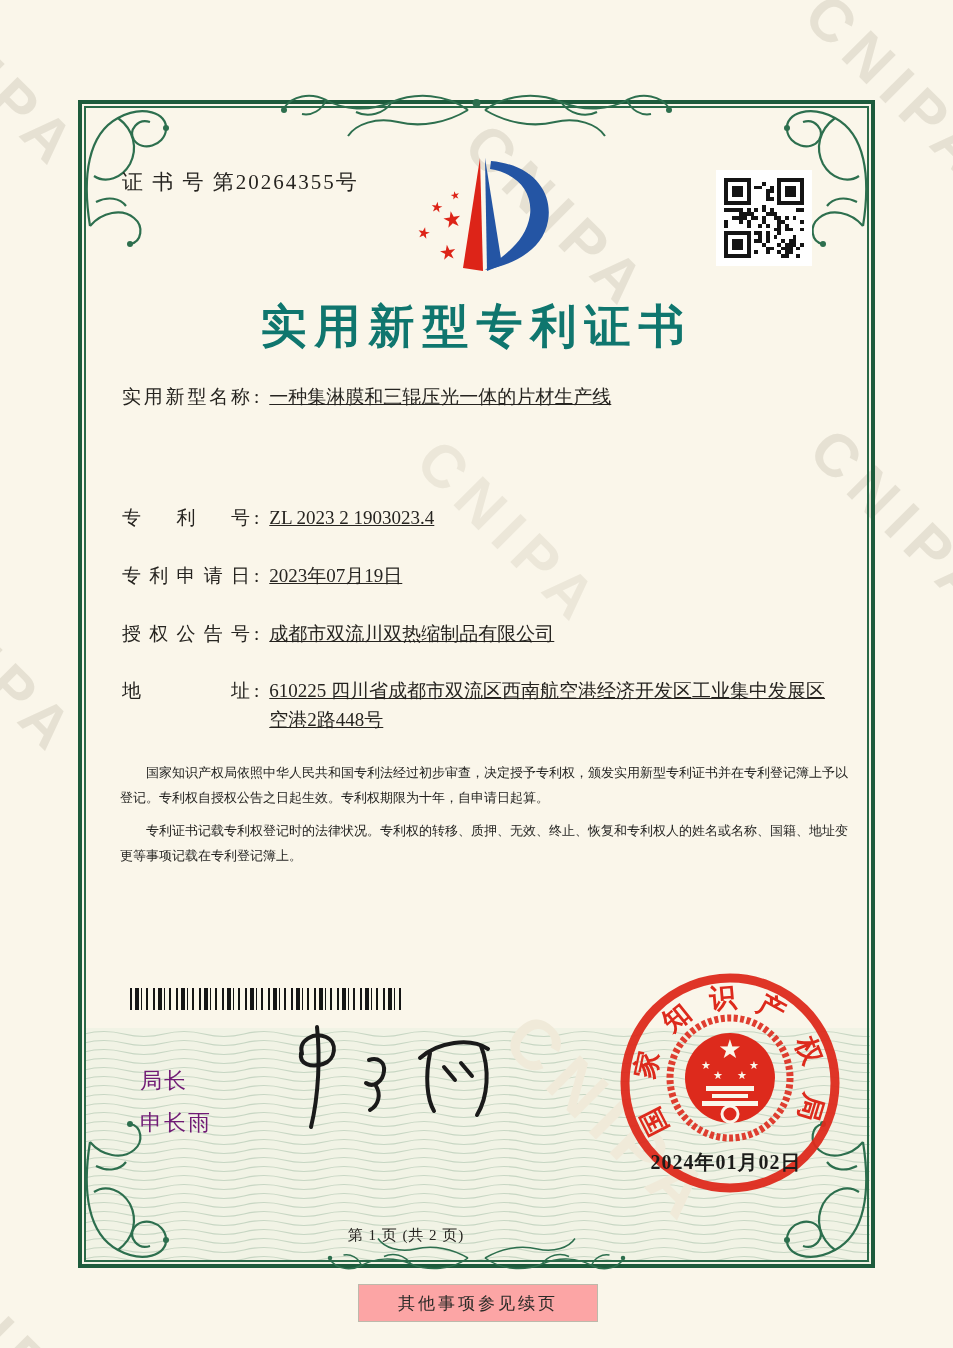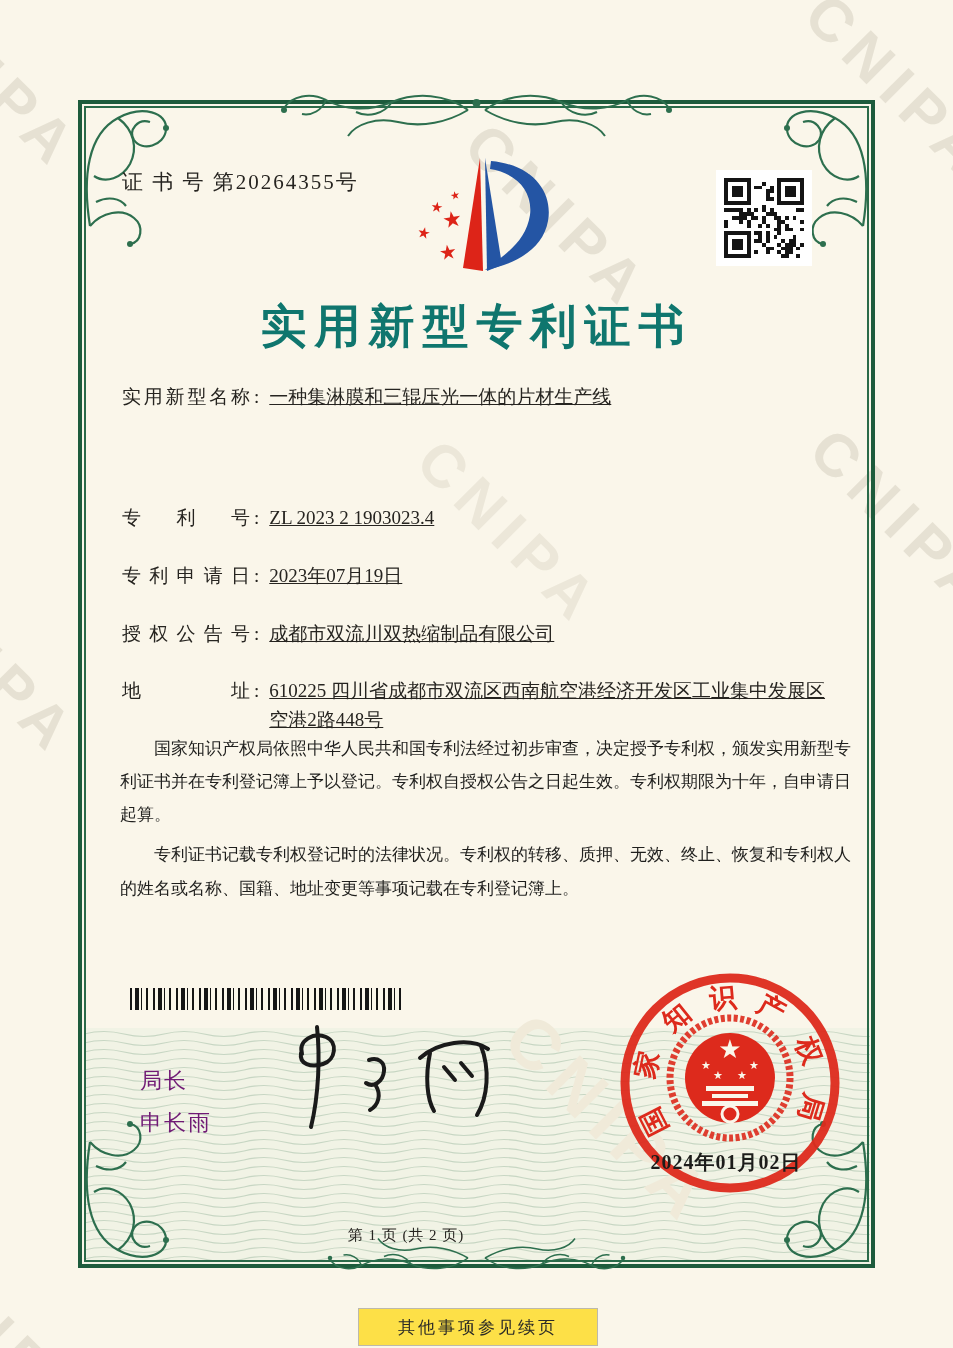--- a/index.html
+++ b/index.html
@@ -33,36 +33,36 @@
   .qr-box svg{position:absolute;left:8px;top:8px;}
   .title{
     position:absolute;left:0;top:296px;width:953px;text-align:center;z-index:4;
     font-size:46px;font-weight:bold;letter-spacing:8px;color:#0f766e;
   }
   .field-row{position:absolute;left:122px;width:740px;z-index:4;font-size:19px;line-height:1.55;}
   .flabel{display:inline-block;width:128px;text-align:justify;text-align-last:justify;vertical-align:top;}
   .fcolon{display:inline-block;margin:0 10px 0 4px;vertical-align:top;}
   .fvalue{display:inline-block;max-width:566px;vertical-align:top;text-decoration:underline;}
   .g2{position:absolute;left:358px;top:0;}
-  .paras{position:absolute;left:120px;top:732px;width:736px;z-index:4;font-size:17px;line-height:1.95;color:#1f1f1d;}
+  .paras{position:absolute;left:120px;top:760px;width:736px;z-index:4;font-size:13px;line-height:1.95;color:#1f1f1d;}
   .paras p{margin:0 0 7px 0;text-indent:2em;}
   .barcode{
     position:absolute;left:130px;top:988px;width:272px;height:22px;z-index:4;
     background:
       repeating-linear-gradient(90deg,#151515 0 2px,rgba(0,0,0,0) 2px 5px,#151515 5px 9px,rgba(0,0,0,0) 9px 11px,#151515 11px 12px,rgba(0,0,0,0) 12px 16px,#151515 16px 18px,rgba(0,0,0,0) 18px 23px);
   }
   .director{position:absolute;left:140px;z-index:4;font-family:"Liberation Sans",sans-serif;font-size:22px;color:#701a75;letter-spacing:2px;}
   .sig{position:absolute;left:272px;top:1022px;z-index:5;}
   .seal{position:absolute;left:618px;top:966px;z-index:5;}
   .page-info{position:absolute;left:0;top:1226px;width:812px;text-align:center;z-index:4;font-size:15px;letter-spacing:1px;}
   .cont-box{
     position:absolute;left:358px;top:1284px;width:238px;height:36px;z-index:4;
-    background:#fde047;border:1px solid #bdb9ab;
+    background:#fca5a5;border:1px solid #bdb9ab;
     display:flex;align-items:center;justify-content:center;
-    font-size:17px;letter-spacing:3px;color:#2a2a27;margin-top:24px;
+    font-size:17px;letter-spacing:3px;color:#2a2a27;
   }
 </style>
 </head>
 <body>
 
 <div id="page">
 
   <span class="wm" style="left:-70px;top:-30px">CNIPA</span>
   <span class="wm" style="left:500px;top:110px">CNIPA</span>
   <span class="wm" style="left:840px;top:-20px">CNIPA</span>

